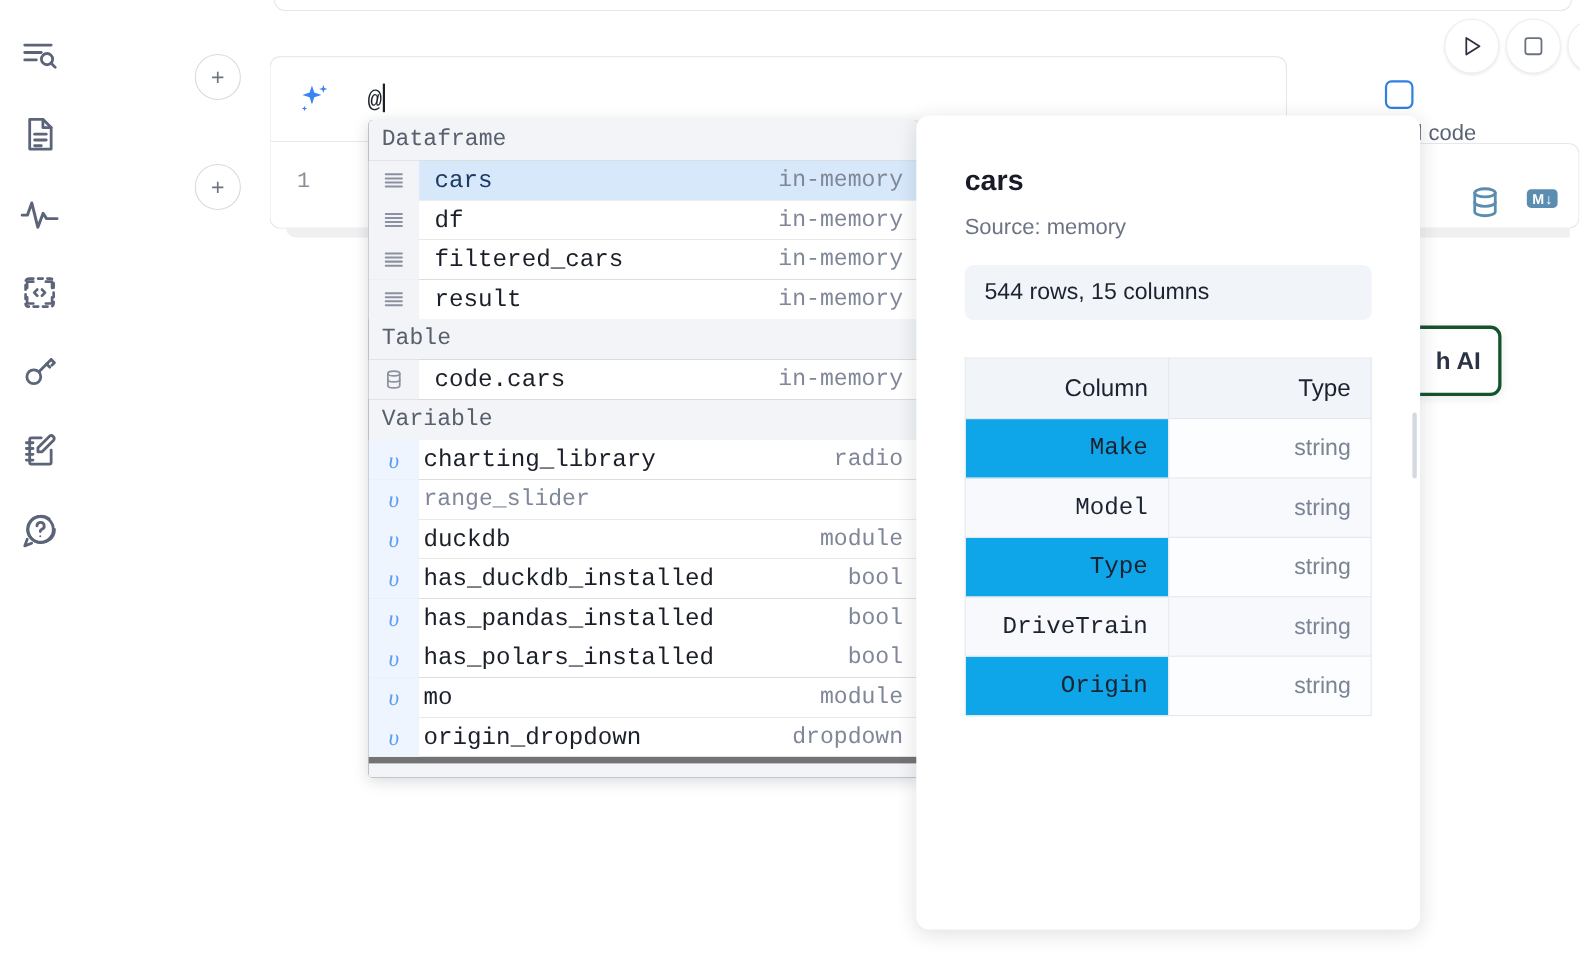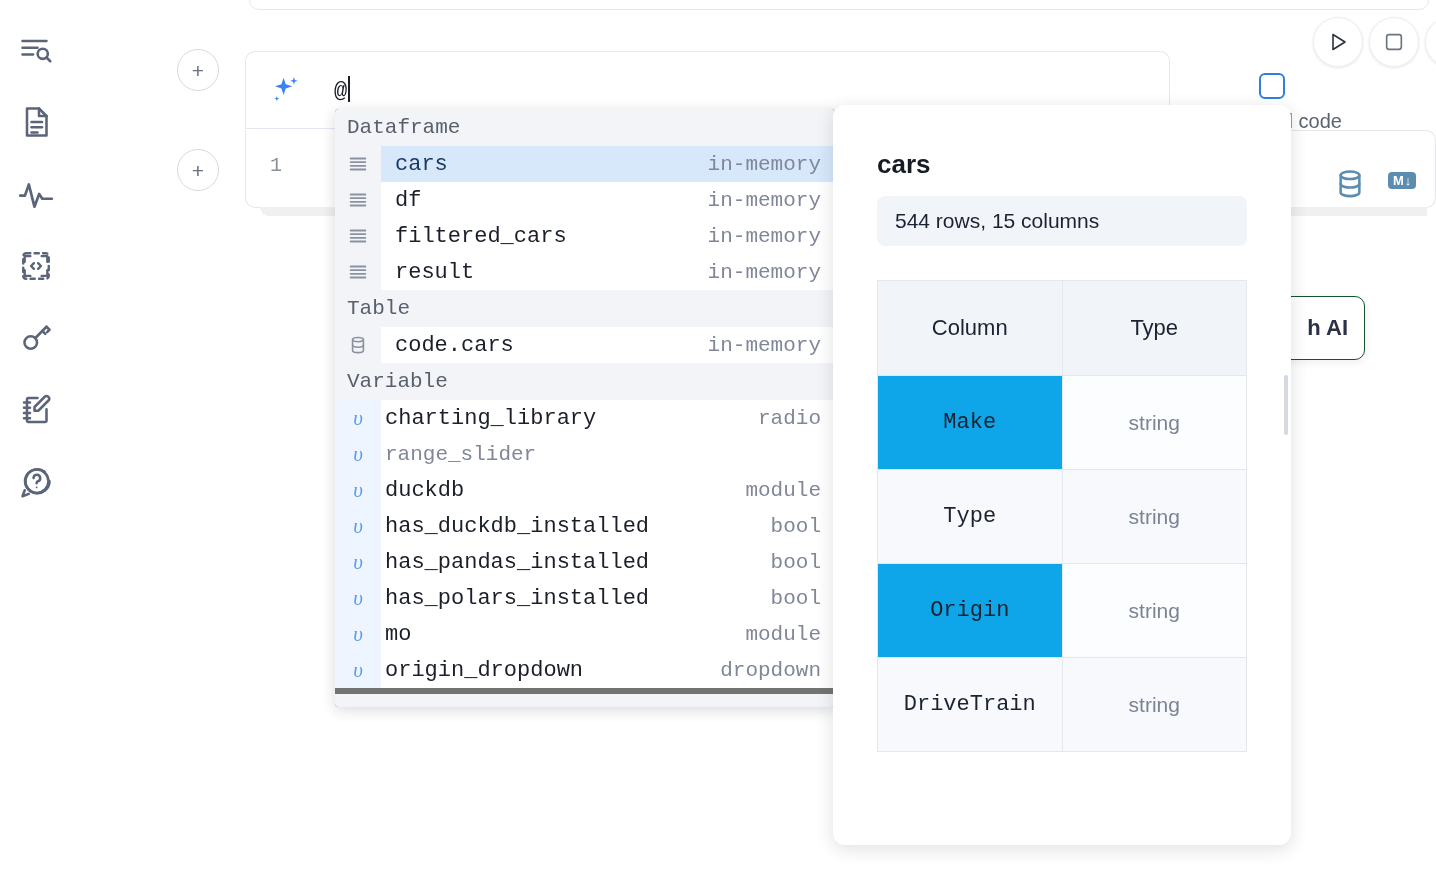--- a/index.html
+++ b/index.html
@@ -110,21 +110,21 @@
   }
   .chk {
     width: 26px; height: 26px; border-radius:6px;
     border: 2px solid #2f7fe0; background:#fff; cursor:pointer;
   }
   .include-label { font-size: 20px; color:#5a6374; font-family:"Liberation Sans", sans-serif; }
 
   
   .ai-float {
     position:absolute; left: 1245px; top: 296px; width: 120px; height: 64px;
-    background:#fff; border:1px solid #14532d; border-radius: 10px;
+    background:#fff; border:3px solid #14532d; border-radius: 10px;
     box-shadow: 0 2px 8px rgba(20,25,40,.08);
     display:flex; align-items:center; justify-content:flex-end;
     padding-right: 16px;
     font-size: 22px; color:#2b3245; font-weight:600;
     font-family:"Liberation Sans", sans-serif;
   }
 
   
   .ac {
     position:absolute; left: 335px; top: 109px; width: 500px; height: 598px;
@@ -172,21 +172,21 @@
     font-size: 26px; font-weight: bold; color:#161b26; margin-bottom: 16px;
     font-family:"Liberation Sans", sans-serif;
   }
   .doc-source { font-size: 20px; color:#6b7483; margin-bottom: 22px; }
   .doc-shape {
     background:#f1f4f9; border-radius: 8px; padding: 13px 18px;
     font-size: 21px; color:#1b2230; margin-bottom: 34px;
   }
   .doc-table { width: 100%; border-collapse: collapse; table-layout: fixed; }
   .doc-table th, .doc-table td {
-    border: 1px solid #e3e8ef; padding: 34px 18px; text-align:center;
+    border: 1px solid #e3e8ef; padding: 14px 18px; text-align:right;
   }
   .doc-table th {
     background:#f1f4f9; font-weight: normal; font-size: 22px; color:#1b2230;
     font-family:"Liberation Sans", sans-serif;
   }
   .doc-table td.col {
     font-family:"Liberation Mono", monospace; font-size: 22px; color:#1b2230;
     background:#0ea5e9;
   }
   .doc-table td.typ {
@@ -458,44 +458,49 @@
             <span class="ty">dropdown</span>
           </span>
         </div>
       </div>
     <div class="ac-clip"></div>
   </div>
 
   <div class="doc">
     <div class="doc-inner">
       <div class="doc-title">cars</div>
+      <div class="doc-source">Source: memory</div>
       <div class="doc-shape">544 rows, 15 columns</div>
       <table class="doc-table">
         <thead>
             <tr id="doc-head">
               <th>Column</th>
               <th>Type</th>
             </tr>
           </thead>
         <tbody id="doc-rows">
             <tr>
               <td class="col">Make</td>
               <td class="typ">string</td>
             </tr>
             <tr>
+              <td class="col">Model</td>
+              <td class="typ">string</td>
+            </tr>
+            <tr>
               <td class="col">Type</td>
+              <td class="typ">string</td>
+            </tr>
+            <tr>
+              <td class="col">DriveTrain</td>
               <td class="typ">string</td>
             </tr>
             <tr>
               <td class="col">Origin</td>
               <td class="typ">string</td>
             </tr>
-            <tr>
-              <td class="col">DriveTrain</td>
-              <td class="typ">string</td>
-            </tr>
           </tbody>
       </table>
     </div>
     <div class="doc-scroll"></div>
   </div>
 
 </div>
 
 </body></html>

